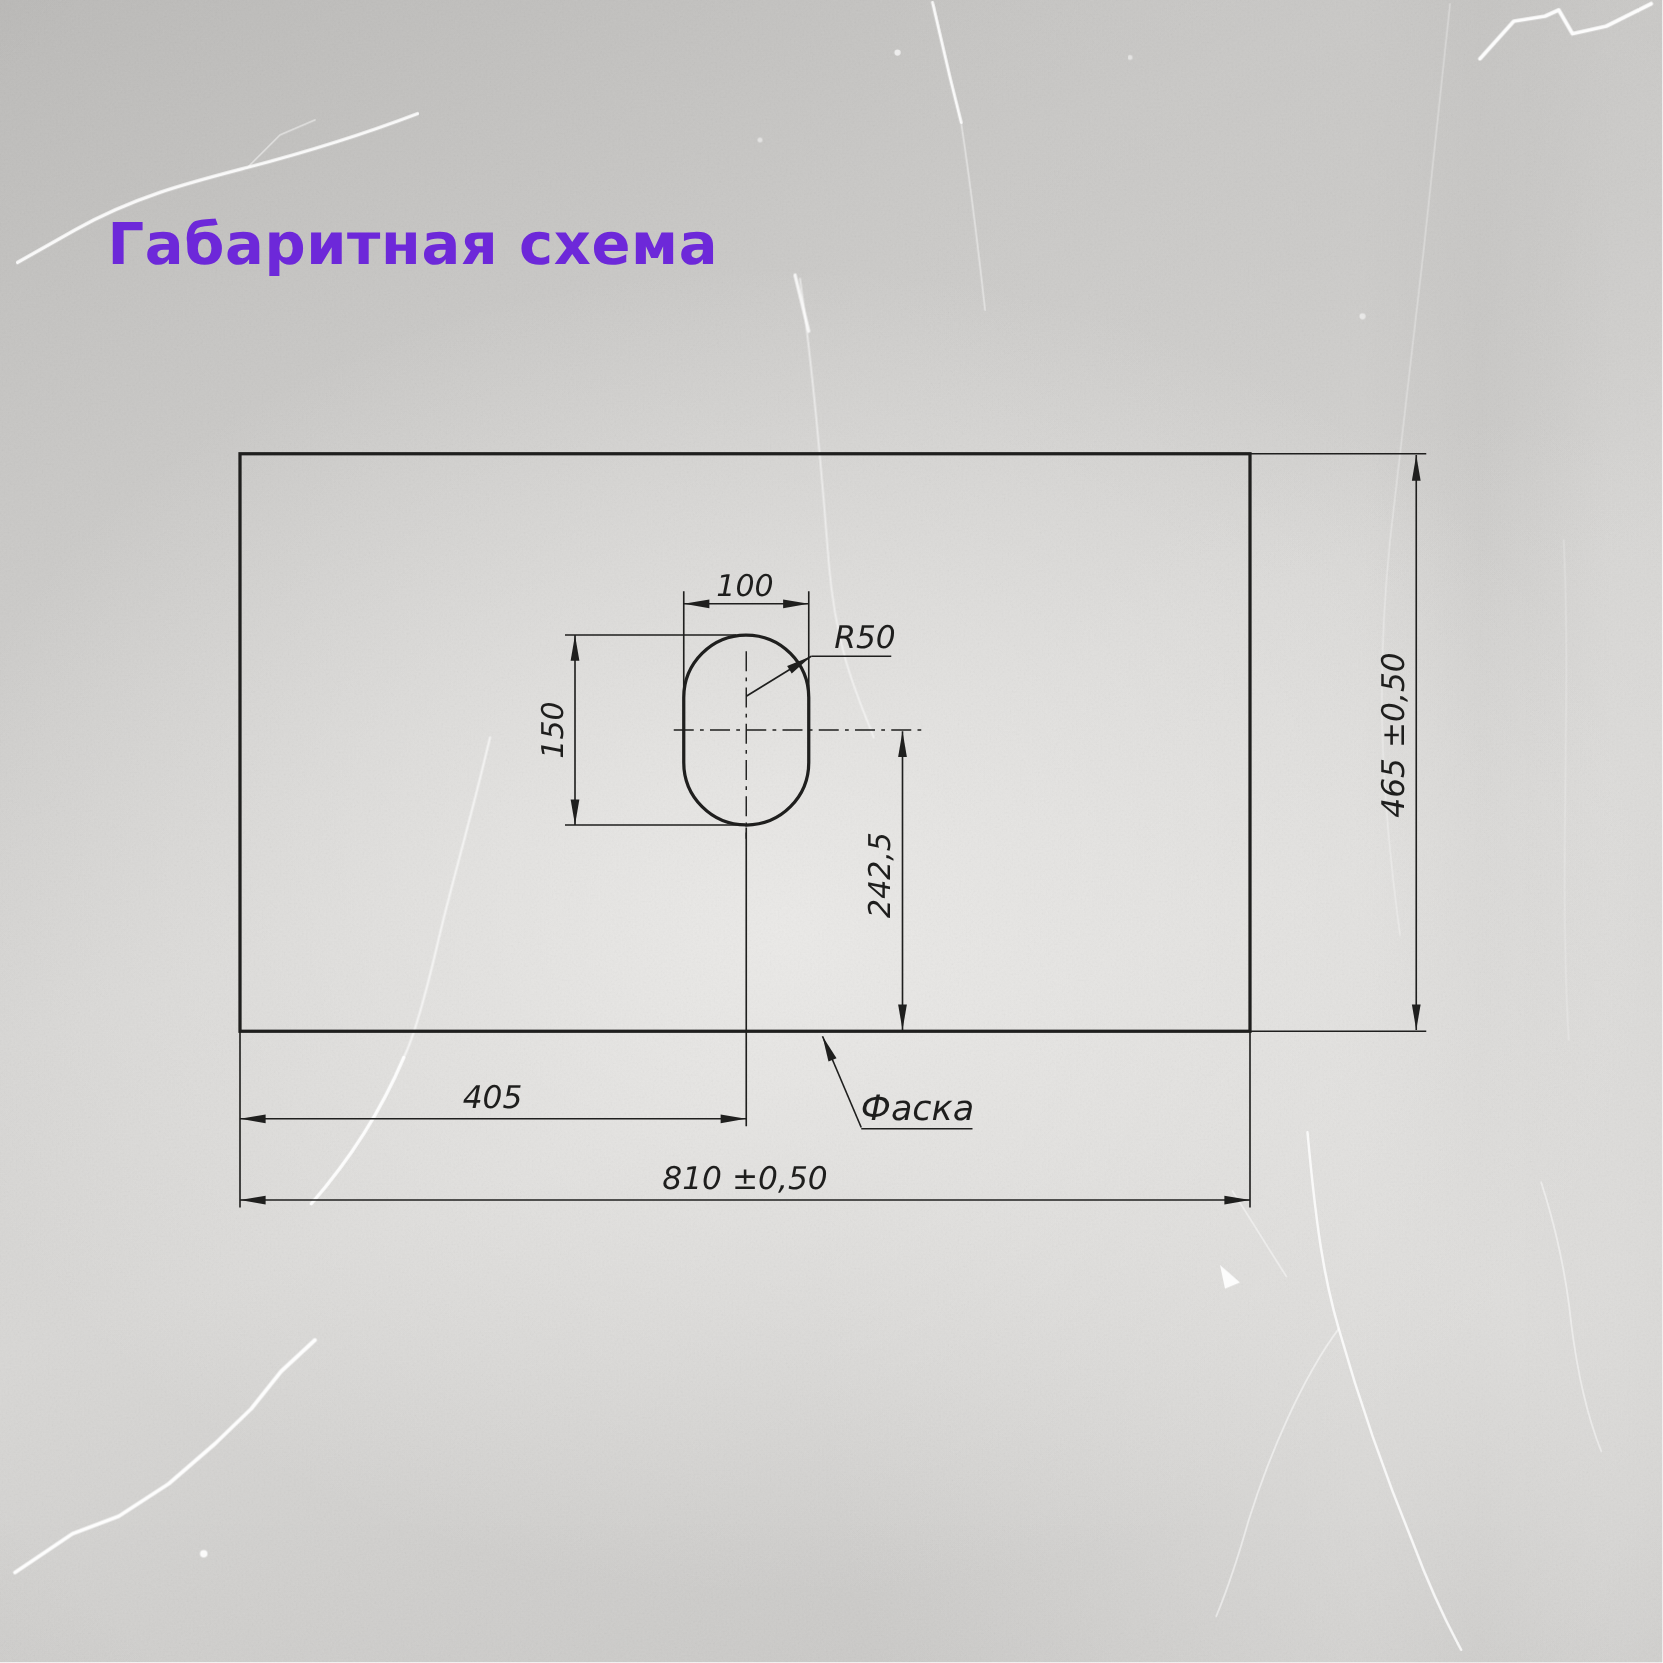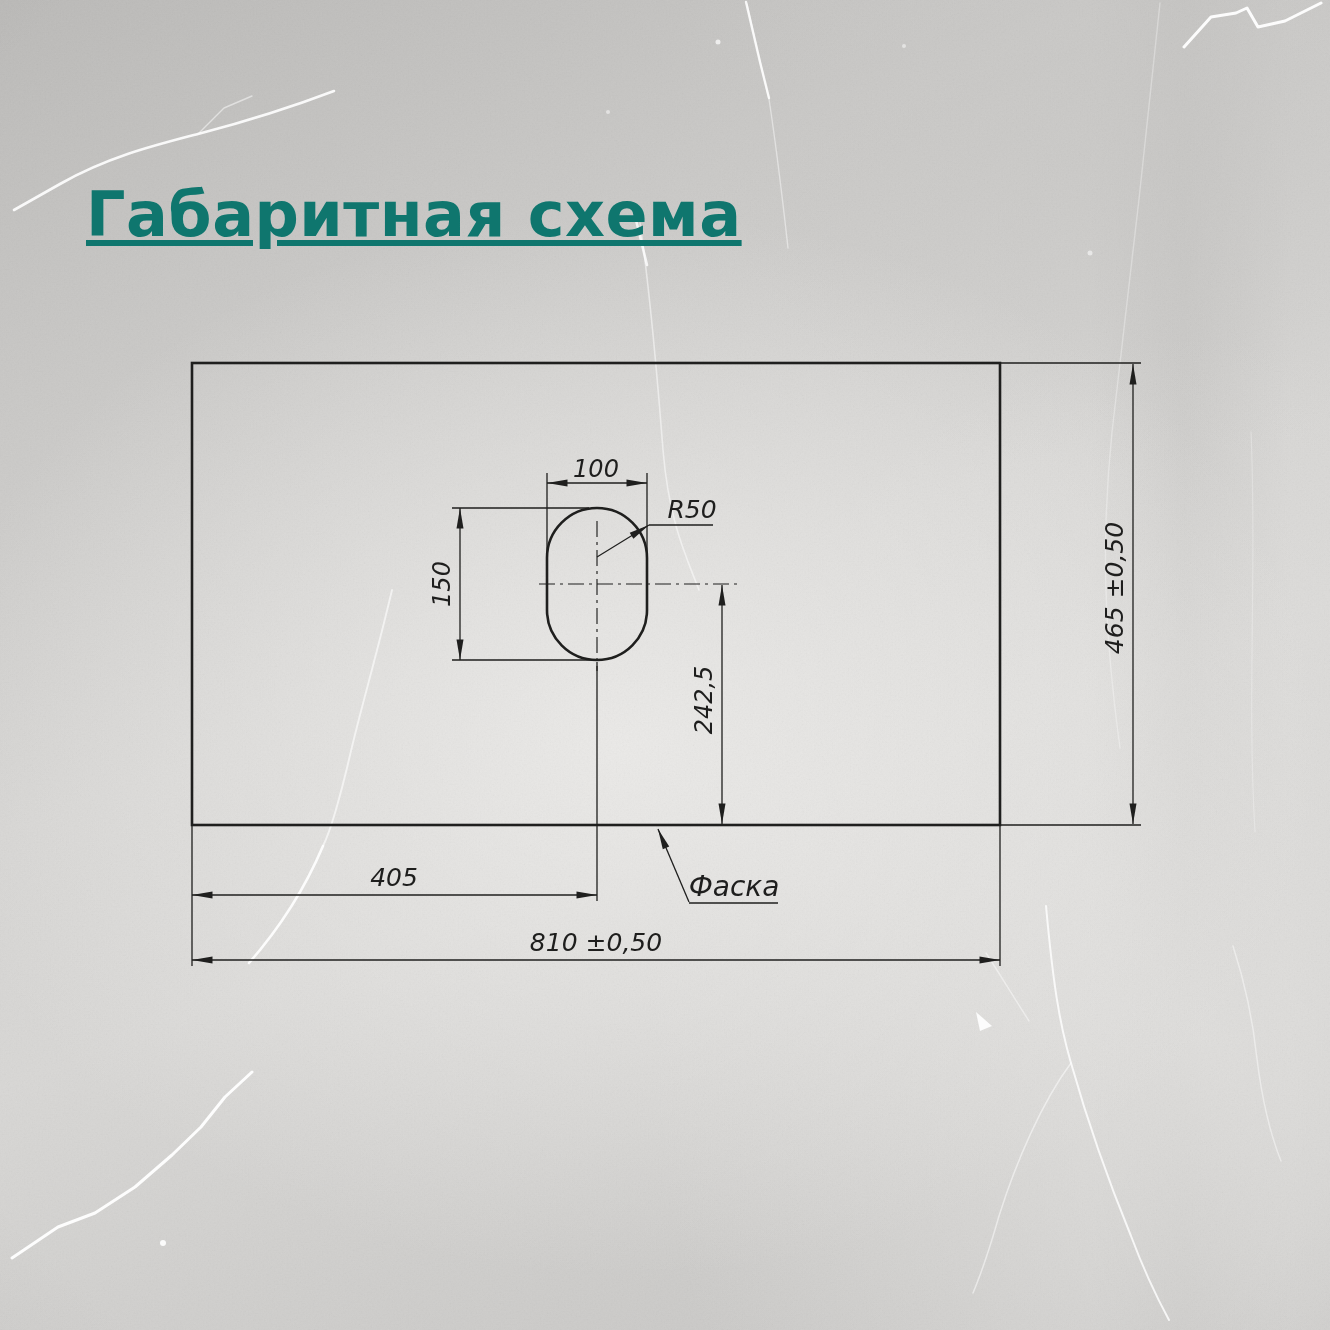--- a/index.html
+++ b/index.html
@@ -15,22 +15,22 @@
       radial-gradient(1000px 760px at 47% 56%, rgba(238,237,235,0.85), rgba(238,237,235,0) 70%),
       radial-gradient(760px 980px at 90% 78%, rgba(233,232,230,0.7), rgba(233,232,230,0) 72%),
       radial-gradient(620px 520px at 84% 8%, rgba(201,200,198,0.75), rgba(201,200,198,0) 70%),
       linear-gradient(90deg, rgba(0,0,0,0) 82%, rgba(140,139,137,0.14) 89%, rgba(0,0,0,0) 97%),
       radial-gradient(1500px 1500px at 50% 48%, rgba(0,0,0,0) 58%, rgba(110,109,107,0.20) 100%),
       linear-gradient(160deg, #bbbab8 0%, #c9c8c6 22%, #d6d5d3 46%, #d8d7d5 60%, #cfcecc 78%, #c5c4c2 100%);
   }
   .scene { position: absolute; left: 0; top: 0; }
   .page-title {
     position: absolute; left: 86px; top: 140px;
-    font-size: 62px; font-weight: bold; letter-spacing: 0.5px;
-    color: #0f766e; line-height: 1.05; white-space: nowrap; text-decoration: underline;
+    font-size: 46px; font-weight: bold; letter-spacing: 0.5px;
+    color: #6d28d9; line-height: 1.05; white-space: nowrap;
   }
   
   .outline { fill: none; stroke: #1f1f1e; stroke-width: 2.6px; }
   .thin    { fill: none; stroke: #1f1f1e; stroke-width: 1.3px; }
   .cl      { fill: none; stroke: #1f1f1e; stroke-width: 1.15px; stroke-dasharray: 16 5 3 5; }
   .dim-label {
     font-family: "DejaVu Sans", "Liberation Sans", sans-serif;
     font-style: italic; font-size: 24px;
   }
   .dim-label.big { font-size: 25px; }

